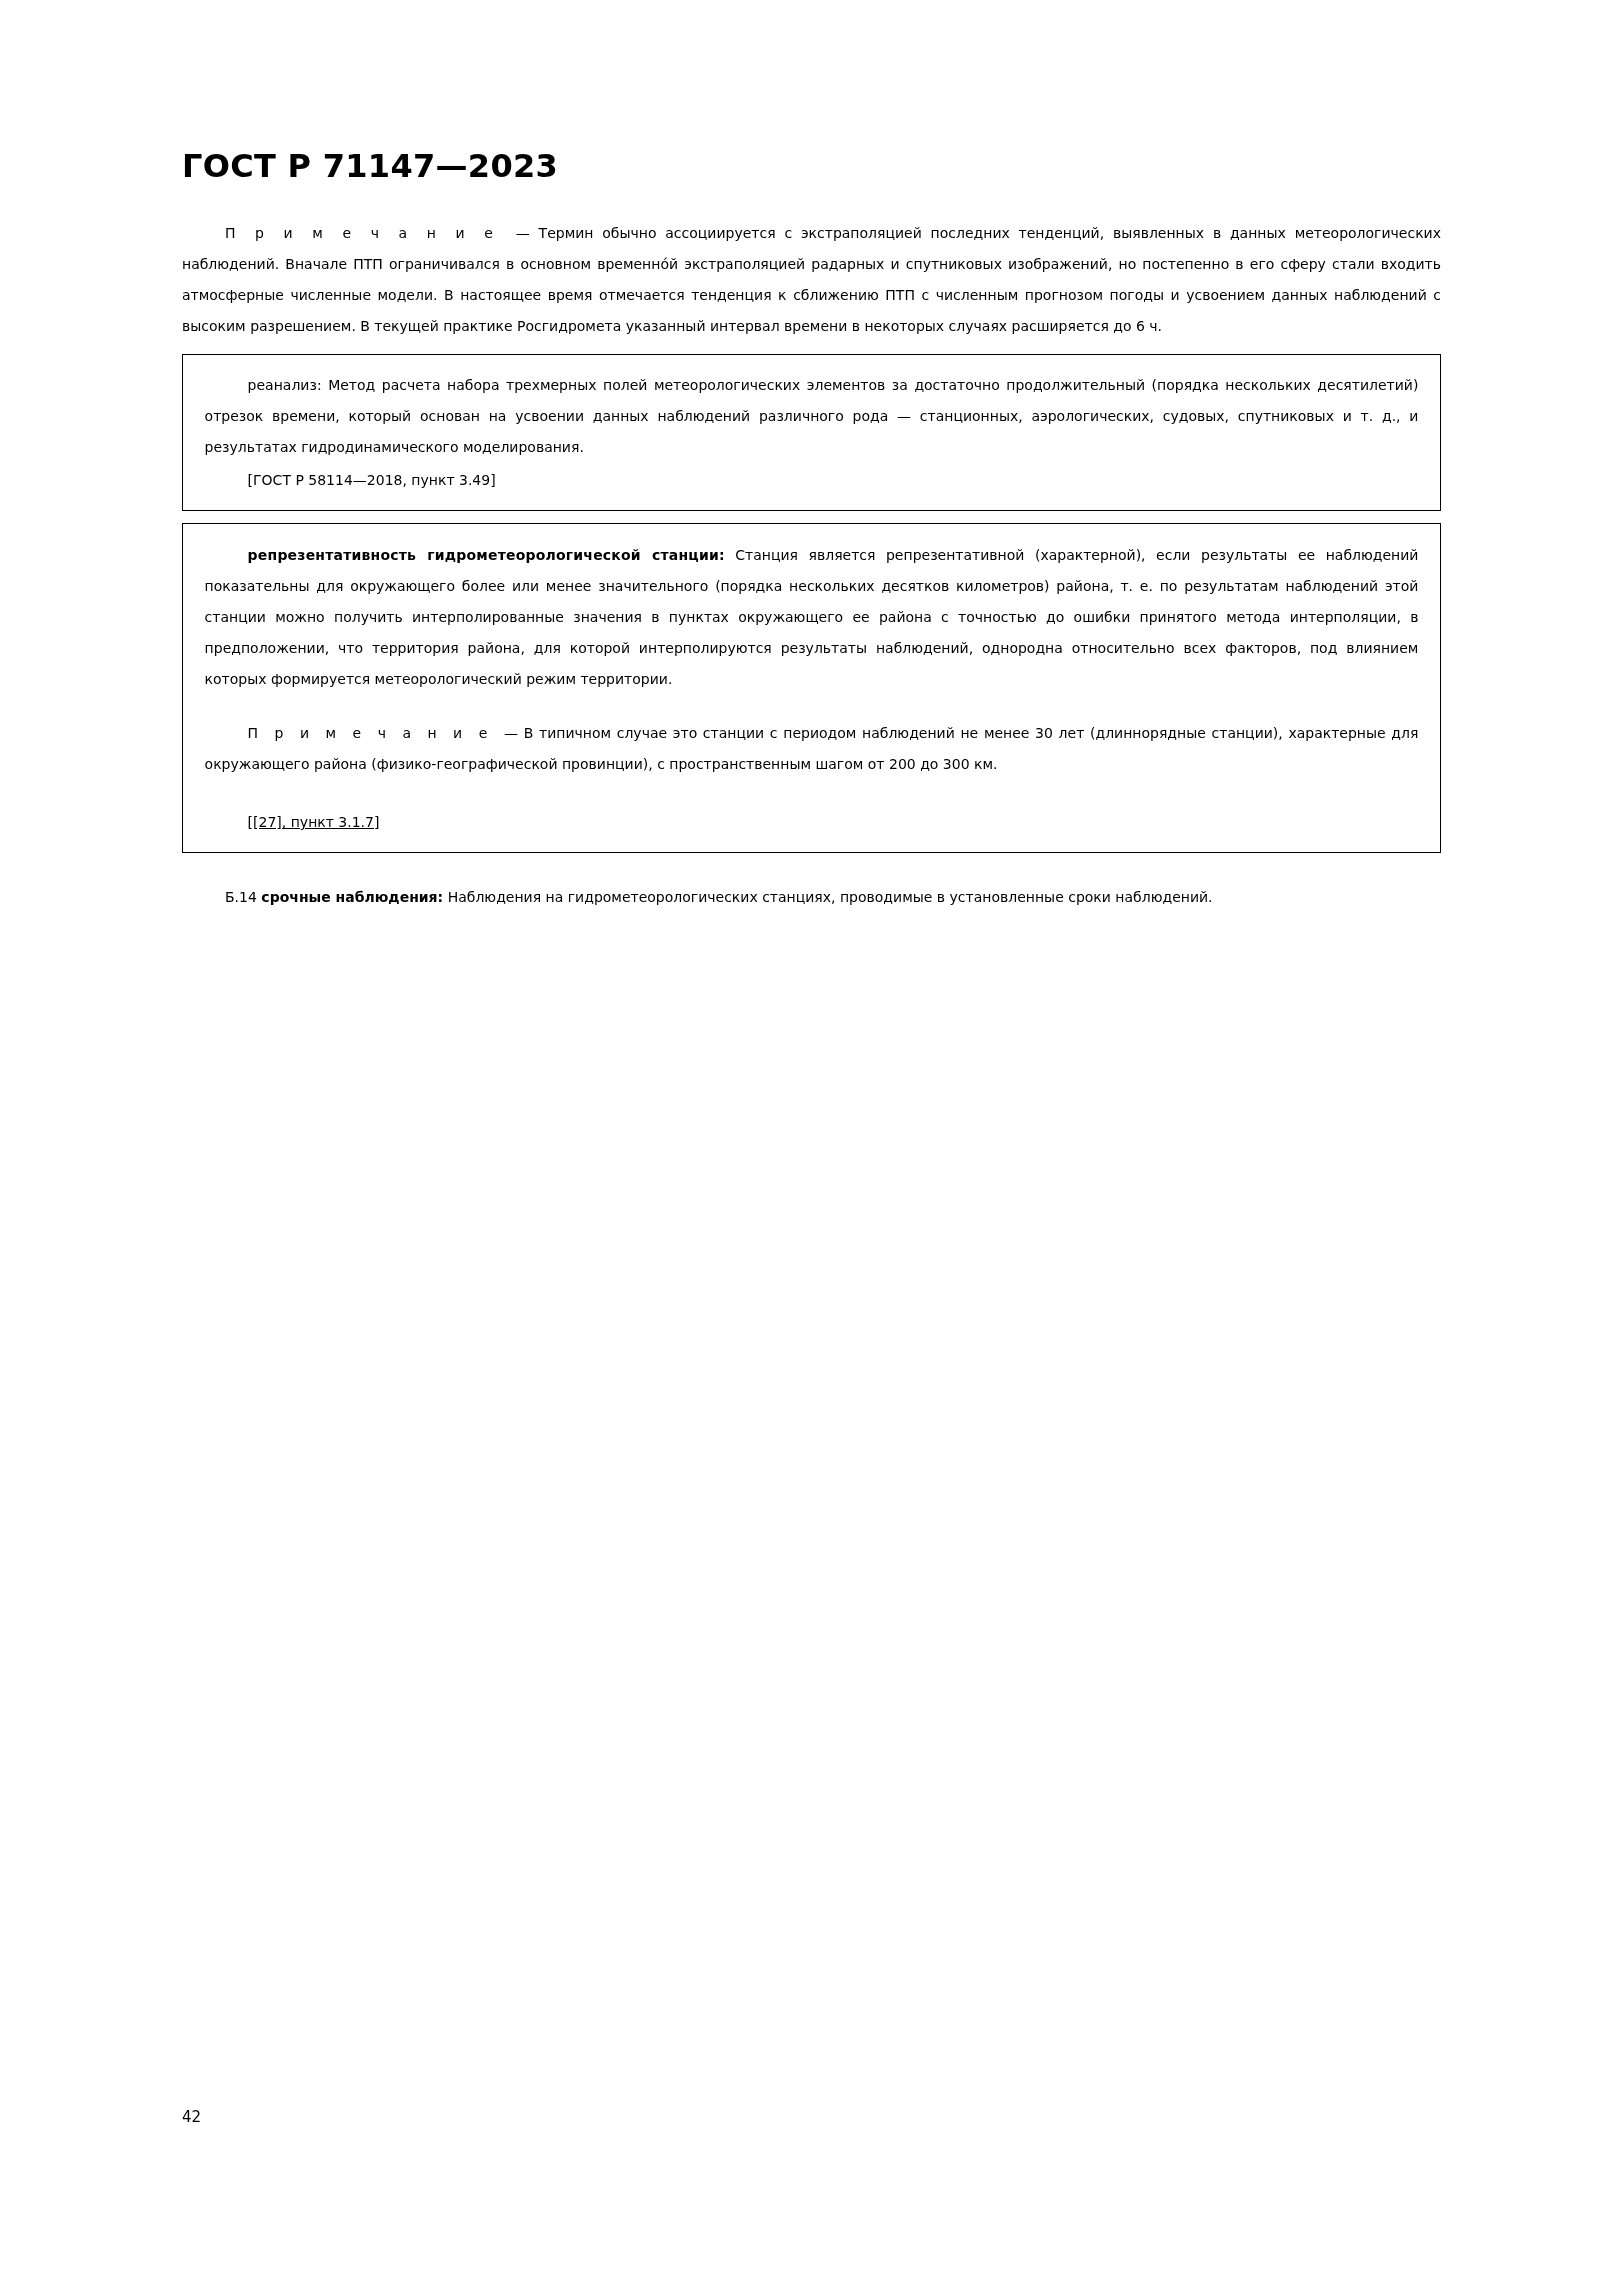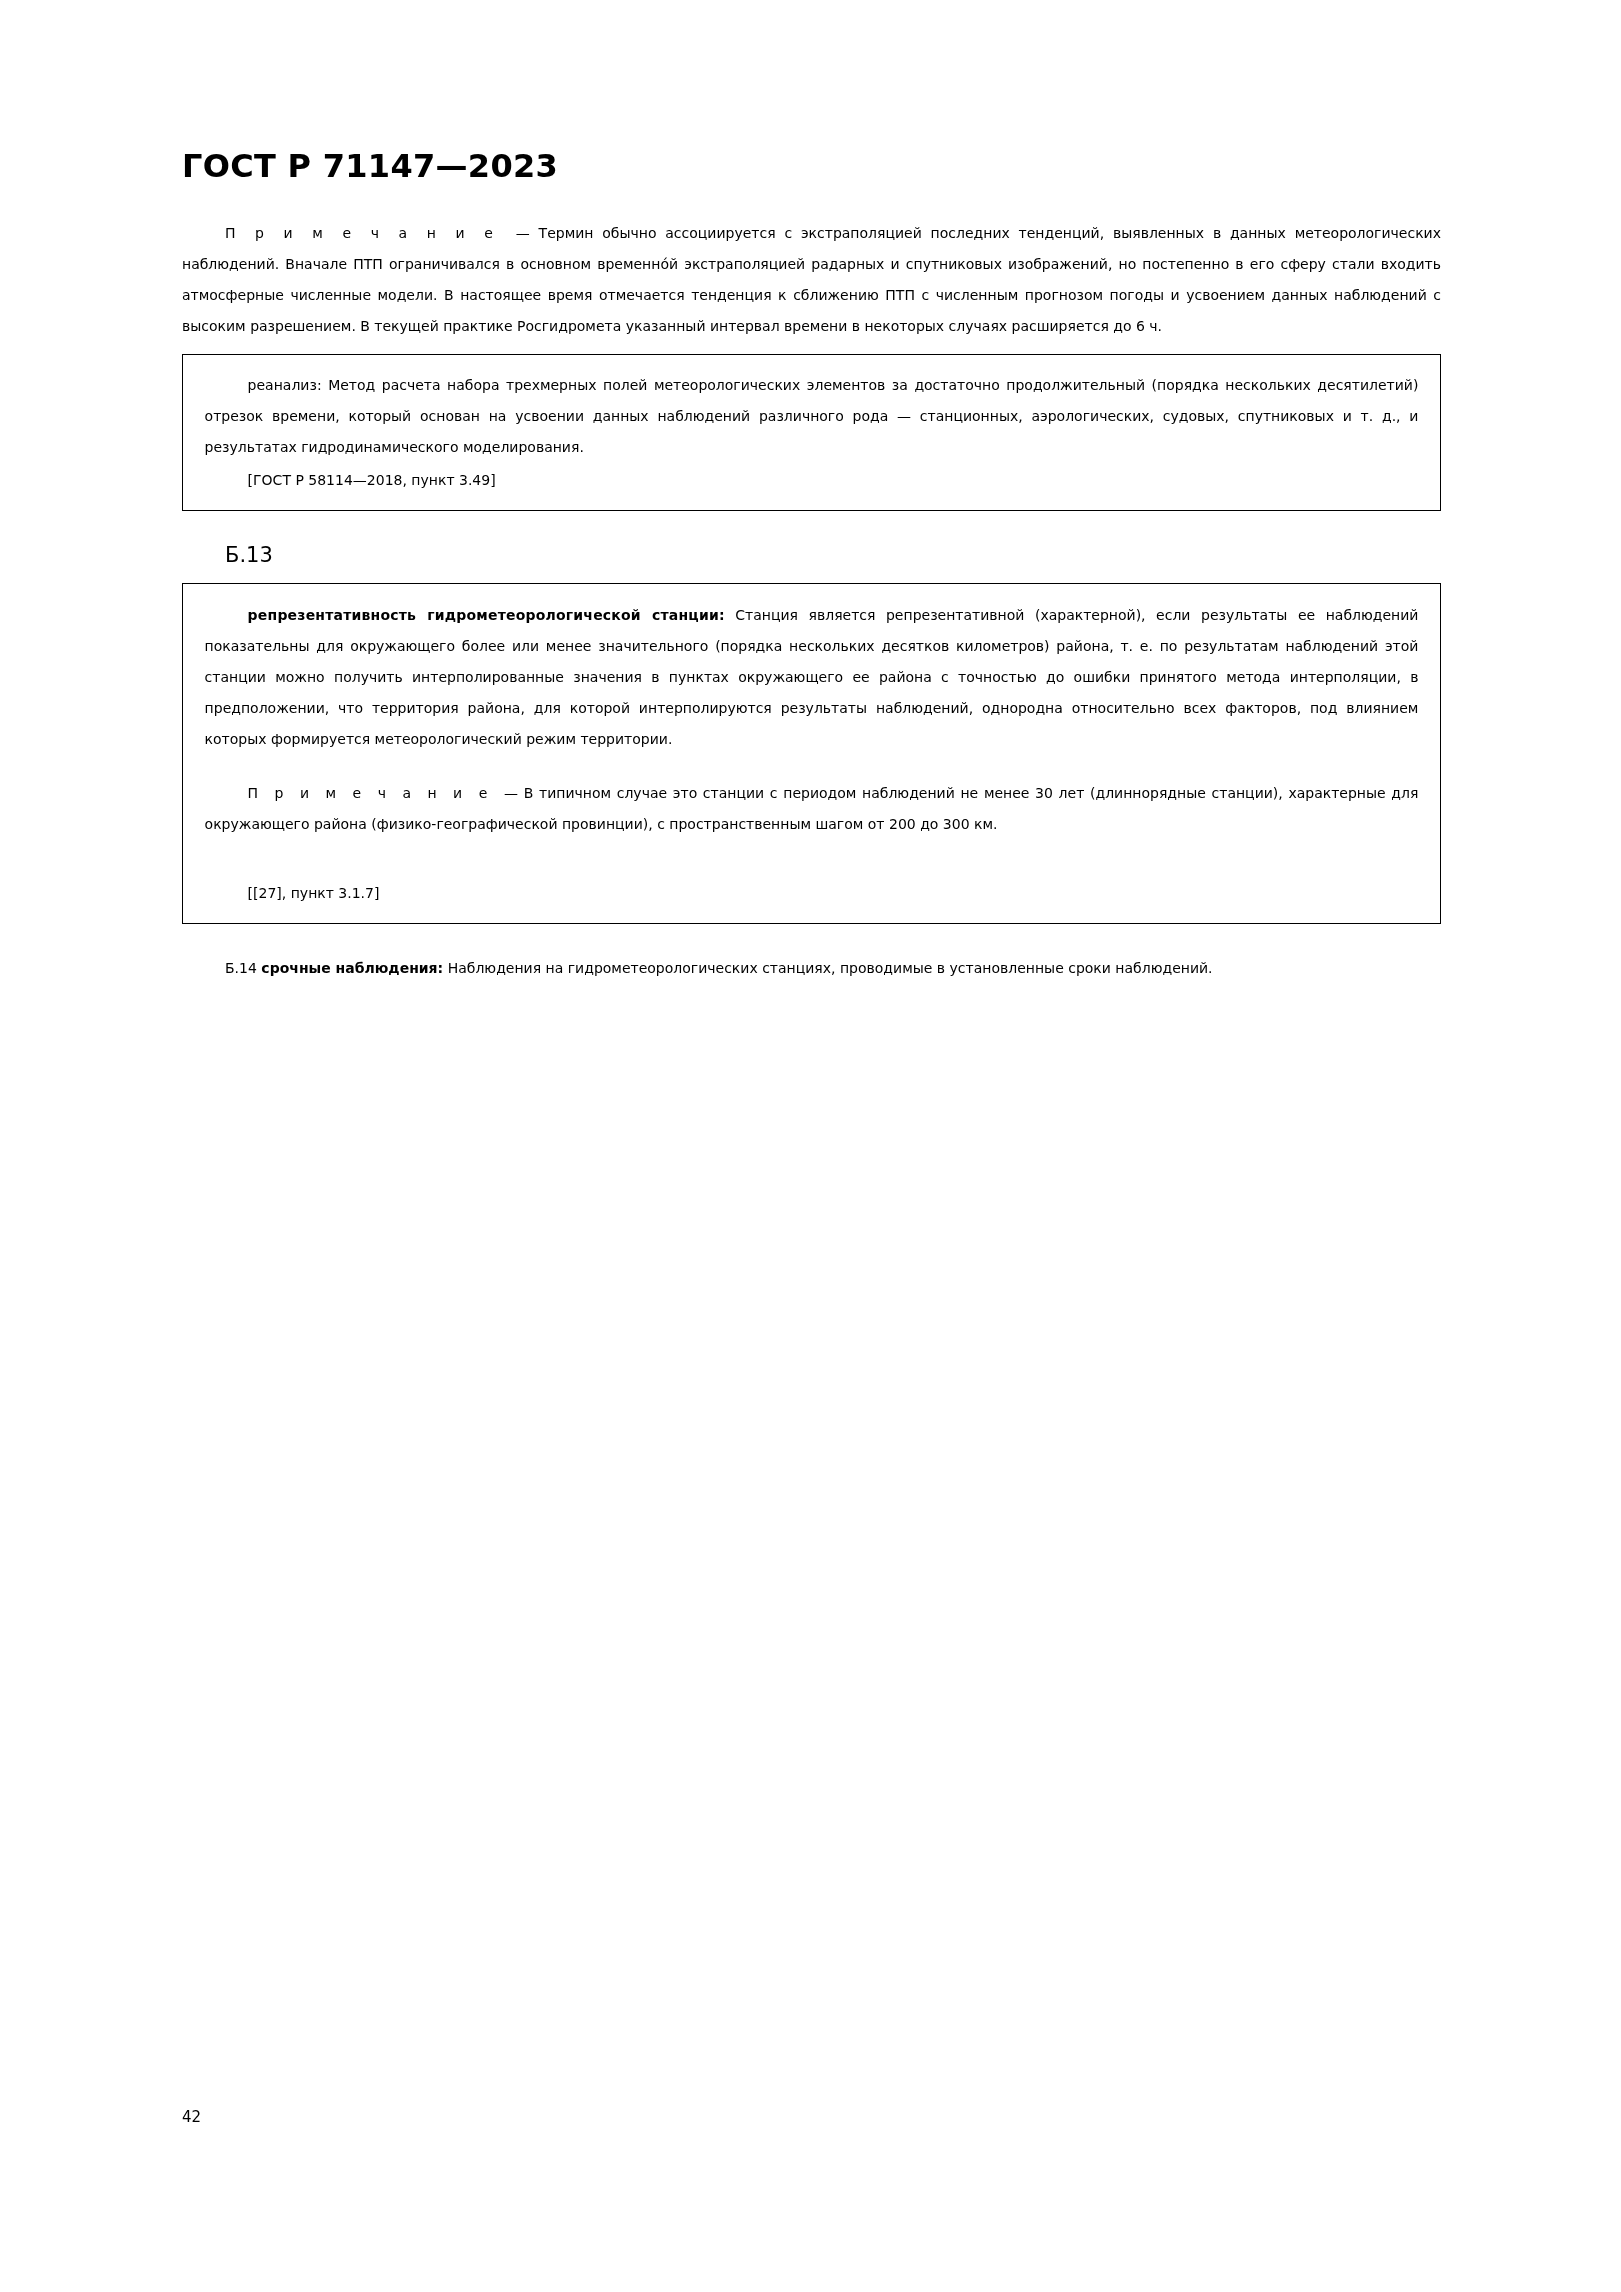--- a/index.html
+++ b/index.html
@@ -68,22 +68,23 @@
   }
   .src-ref {
     margin-top: 2px;
     text-indent: 43px;
   }
   .note-para {
     margin-top: 23.5px;
     text-indent: 43px;
   }
   .ref-para {
-    margin-top: 38px;
+    margin-top: 27px;
     text-indent: 43px;
+    text-decoration: underline;
   }
   .tail-para {
     margin-top: 29px;
   }
   .bold {
     font-weight: bold;
   }
   .page-number {
     position: absolute;
     left: 182px;
@@ -105,21 +106,20 @@
   <div class="content">
 
     <p class="indent"><span class="note-label">П р и м е ч а н и е</span>&nbsp; <span>—</span> <span>Термин обычно ассоциируется с экстраполяцией последних тенденций, выявленных в данных метеорологических наблюдений. Вначале ПТП ограничивался в основном временно́й экстраполяцией радарных и спутниковых изображений, но постепенно в его сферу стали входить атмосферные численные модели. В настоящее время отмечается тенденция к сближению ПТП с численным прогнозом погоды и усвоением данных наблюдений с высоким разрешением. В текущей практике Росгидромета указанный интервал времени в некоторых случаях расширяется до 6 ч.</span></p>
 
 
     <div class="definition-box">
       <p class="indent"><span class="term">реанализ:</span><span> Метод расчета набора трехмерных полей метеорологических элементов за достаточно продолжительный (порядка нескольких десятилетий) отрезок времени, который основан на усвоении данных наблюдений различного рода — станционных, аэрологических, судовых, спутниковых и т. д., и результатах гидродинамического моделирования.</span></p>
       <p class="src-ref">[ГОСТ Р 58114—2018, пункт 3.49]</p>
     </div>
 
-    <div class="clause-num">Б.13</div>
 
     <div class="definition-box">
       <p class="indent"><span class="wide-term">репрезентативность гидрометеорологической станции:</span><span> Станция является репрезентативной (характерной), если результаты ее наблюдений показательны для окружающего более или менее значительного (порядка нескольких десятков километров) района, т. е. по результатам наблюдений этой станции можно получить интерполированные значения в пунктах окружающего ее района с точностью до ошибки принятого метода интерполяции, в предположении, что территория района, для которой интерполируются результаты наблюдений, однородна относительно всех факторов, под влиянием которых формируется метеорологический режим территории.</span></p>
       <p class="note-para"><span class="note-label">П р и м е ч а н и е</span>&nbsp; <span>—</span> <span>В типичном случае это станции с периодом наблюдений не менее 30 лет (длиннорядные станции), характерные для окружающего района (физико-географической провинции), с пространственным шагом от 200 до 300 км.</span></p>
       <p class="ref-para">[[27], пункт 3.1.7]</p>
     </div>
 
     <p class="tail-para indent"><span>Б.14 </span><span class="bold">срочные наблюдения:</span><span> Наблюдения на гидрометеорологических станциях, проводимые в установленные сроки наблюдений.</span></p>
 
   </div>

